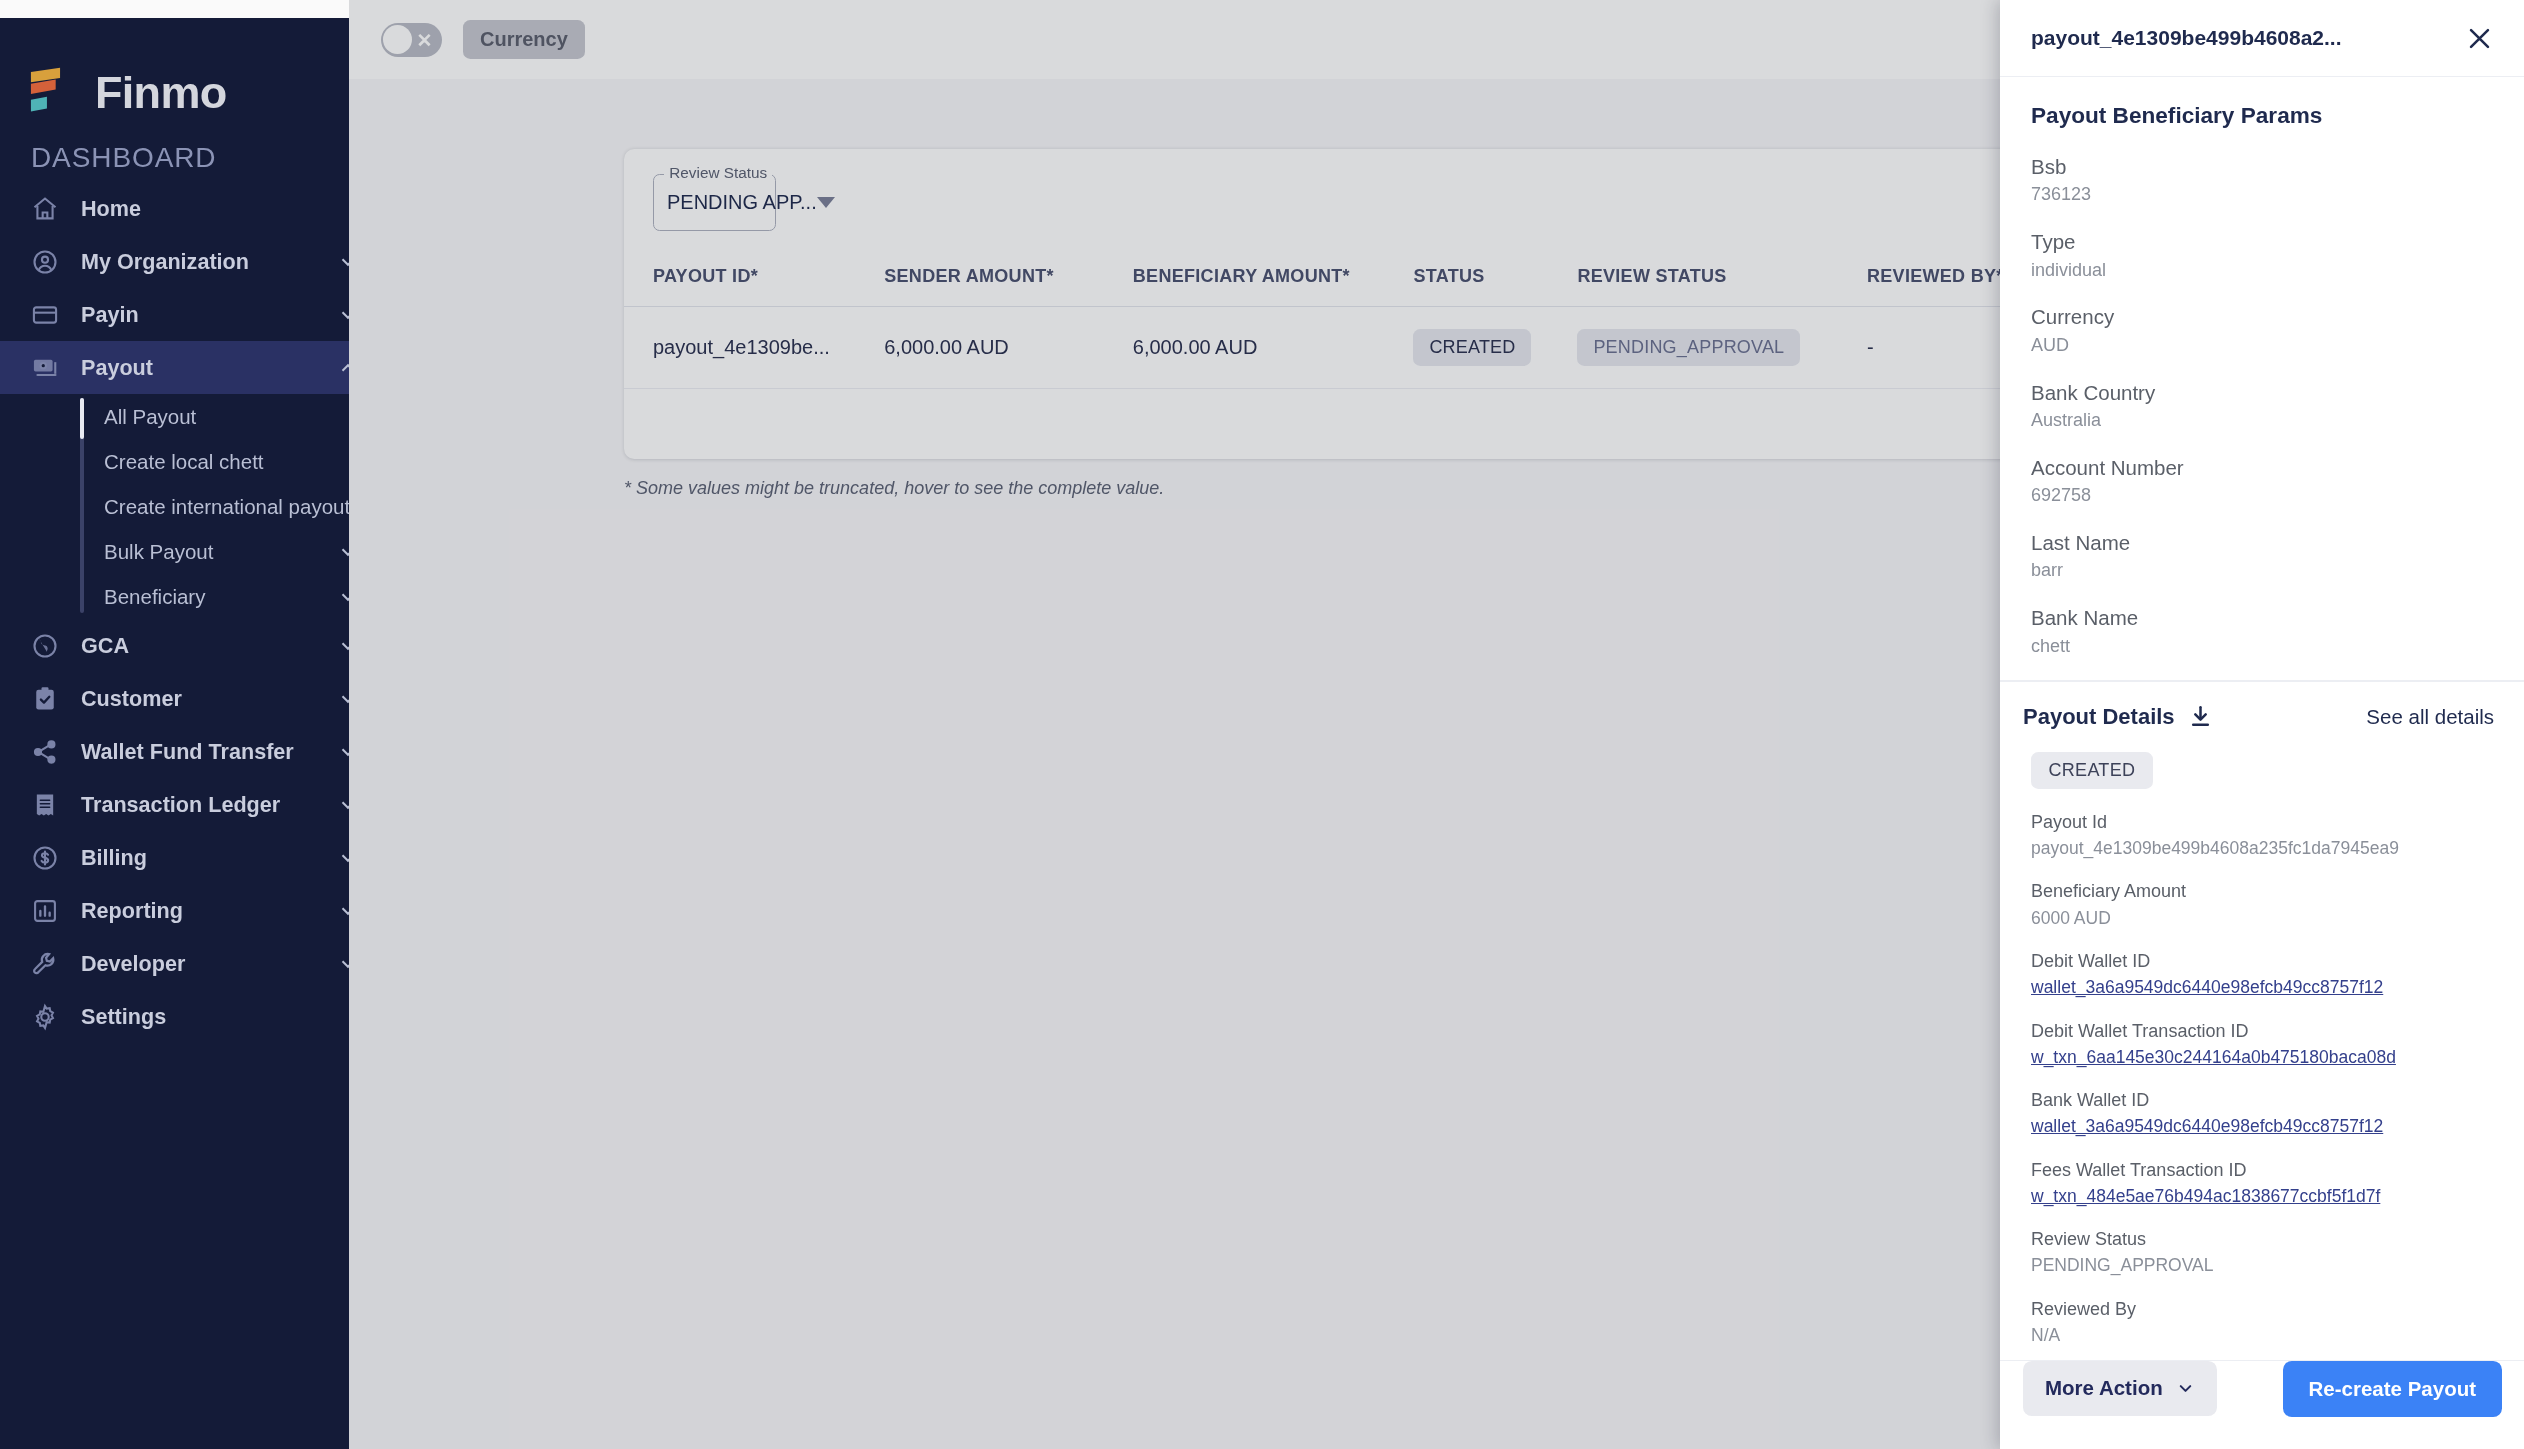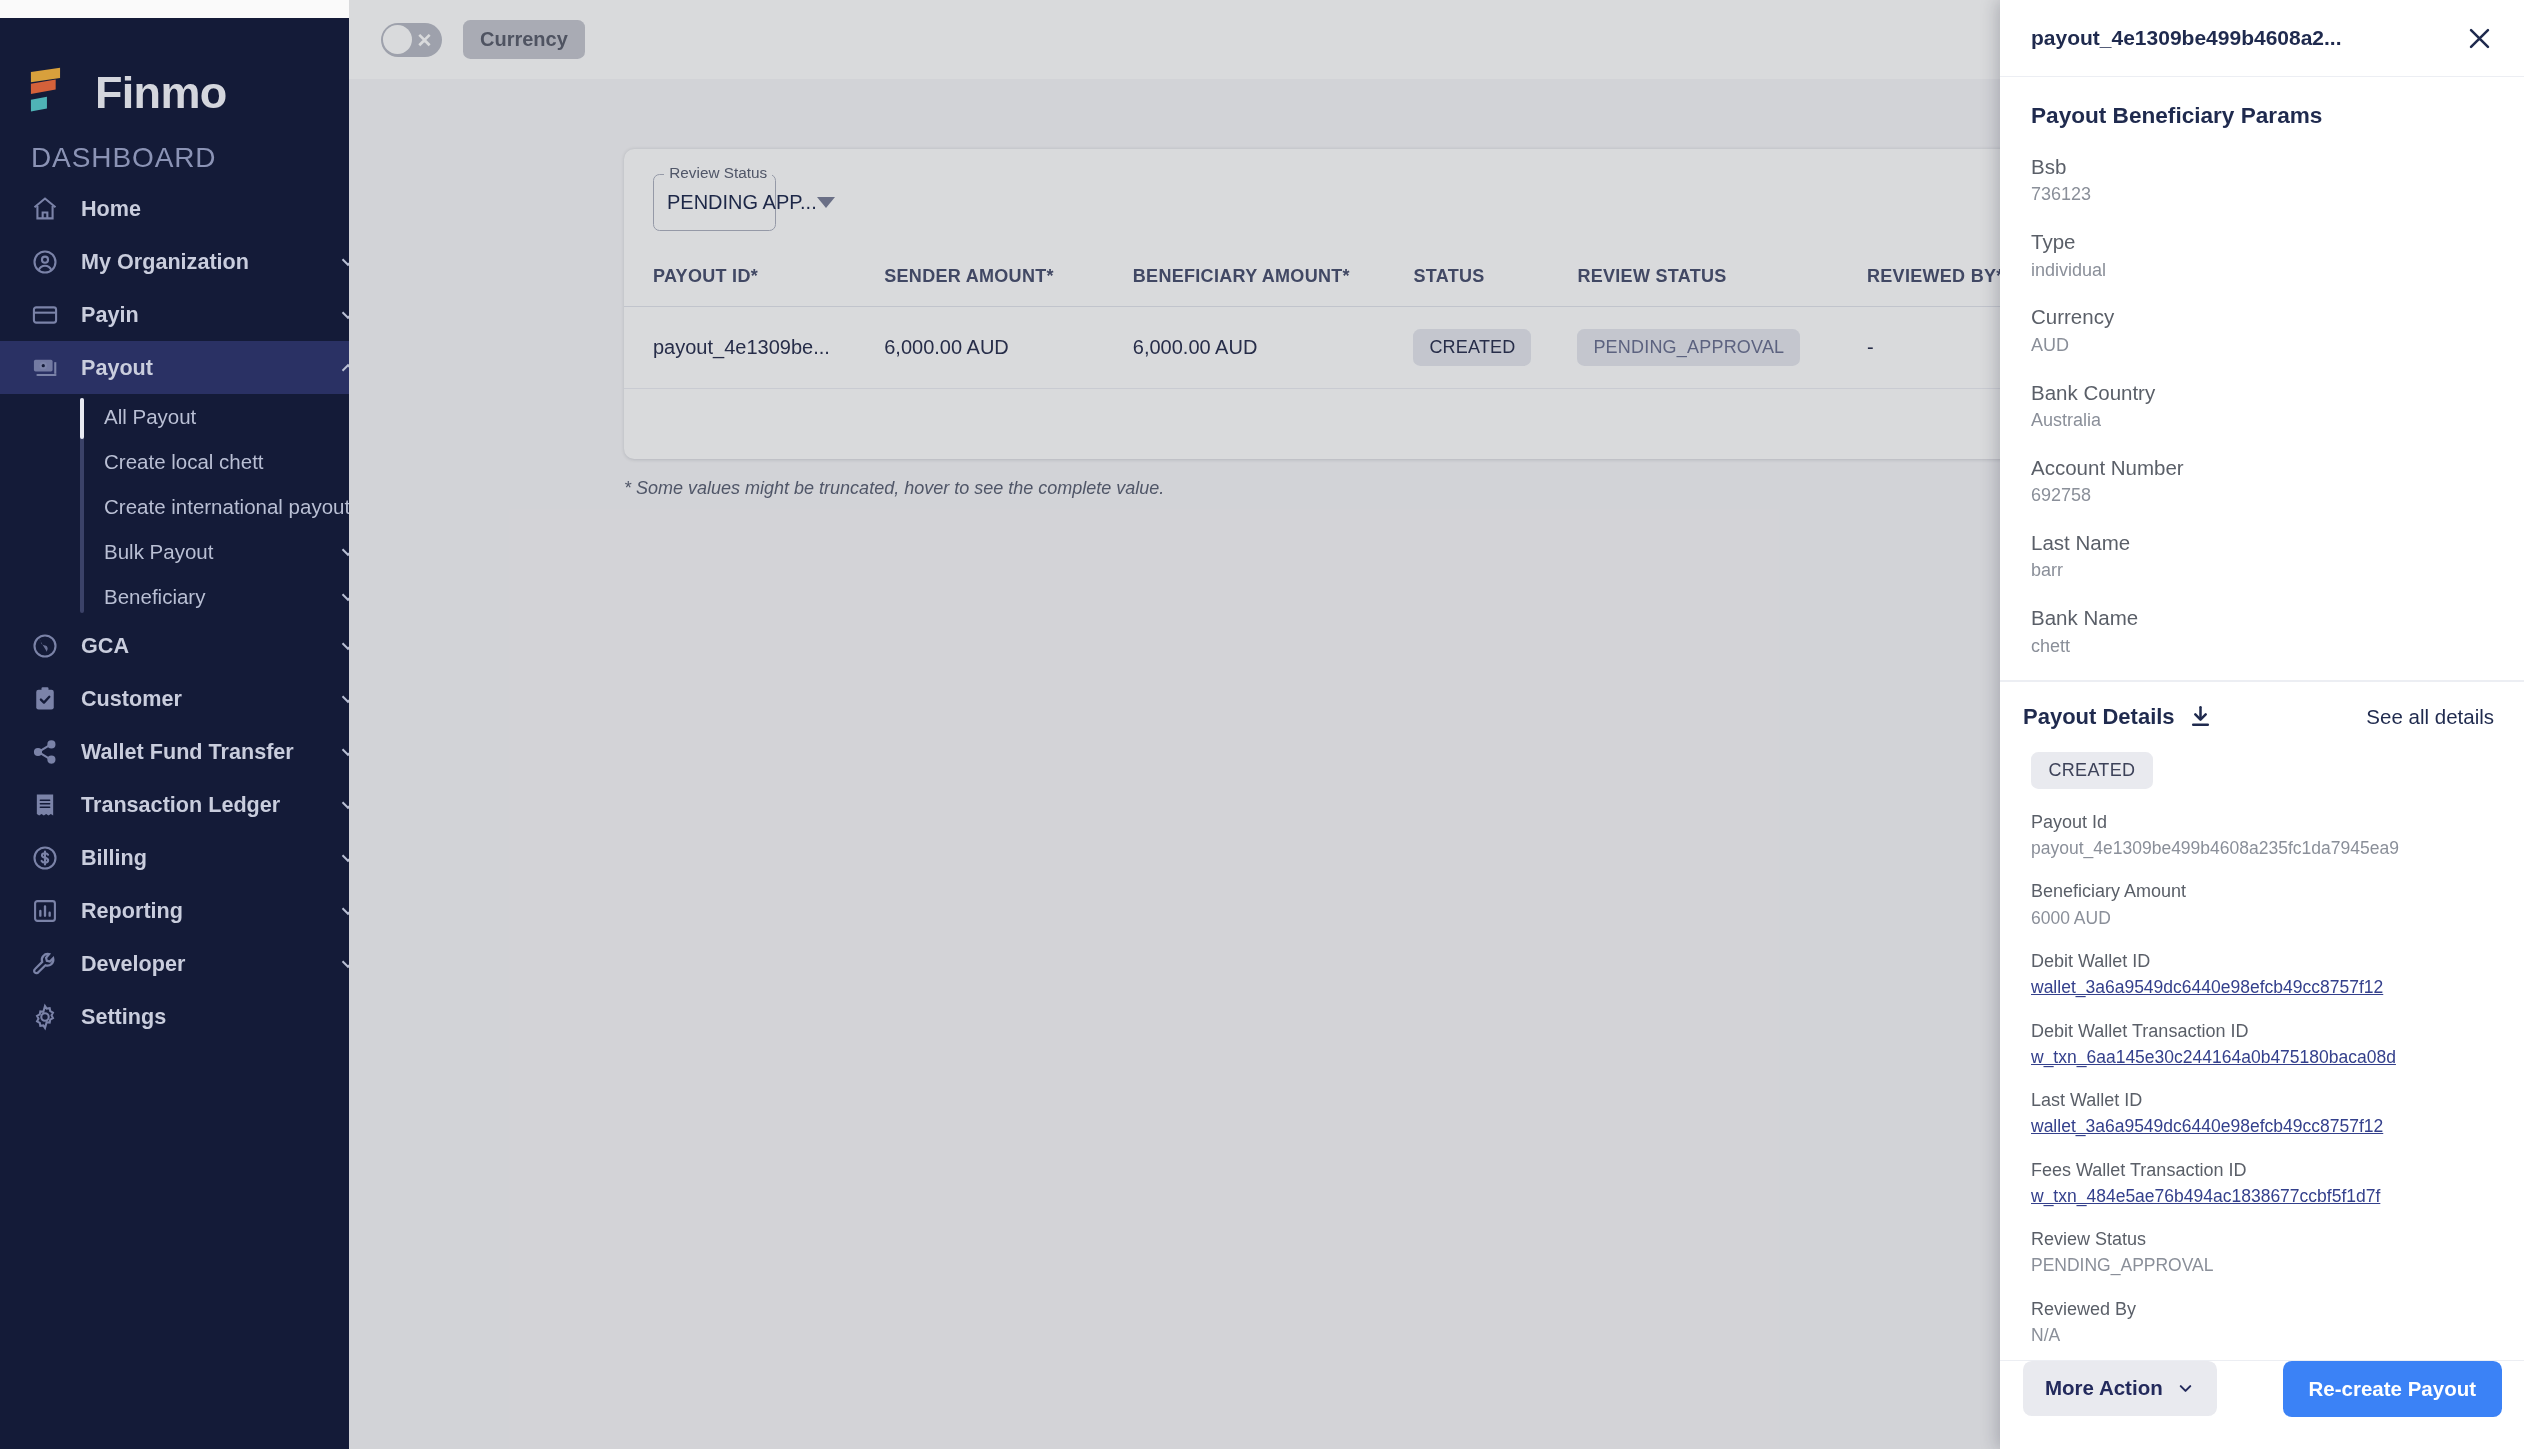--- a/index.html
+++ b/index.html
@@ -659,21 +659,21 @@
         </div>
         <div class="dfield">
           <div class="k">Debit Wallet ID</div>
           <a class="v" href="#">wallet_3a6a9549dc6440e98efcb49cc8757f12</a>
         </div>
         <div class="dfield">
           <div class="k">Debit Wallet Transaction ID</div>
           <a class="v" href="#">w_txn_6aa145e30c244164a0b475180baca08d</a>
         </div>
         <div class="dfield">
-          <div class="k">Last Wallet ID</div>
+          <div class="k">Bank Wallet ID</div>
           <a class="v" href="#">wallet_3a6a9549dc6440e98efcb49cc8757f12</a>
         </div>
         <div class="dfield">
           <div class="k">Fees Wallet Transaction ID</div>
           <a class="v" href="#">w_txn_484e5ae76b494ac1838677ccbf5f1d7f</a>
         </div>
         <div class="dfield">
           <div class="k">Review Status</div>
           <div class="v">PENDING_APPROVAL</div>
         </div>

